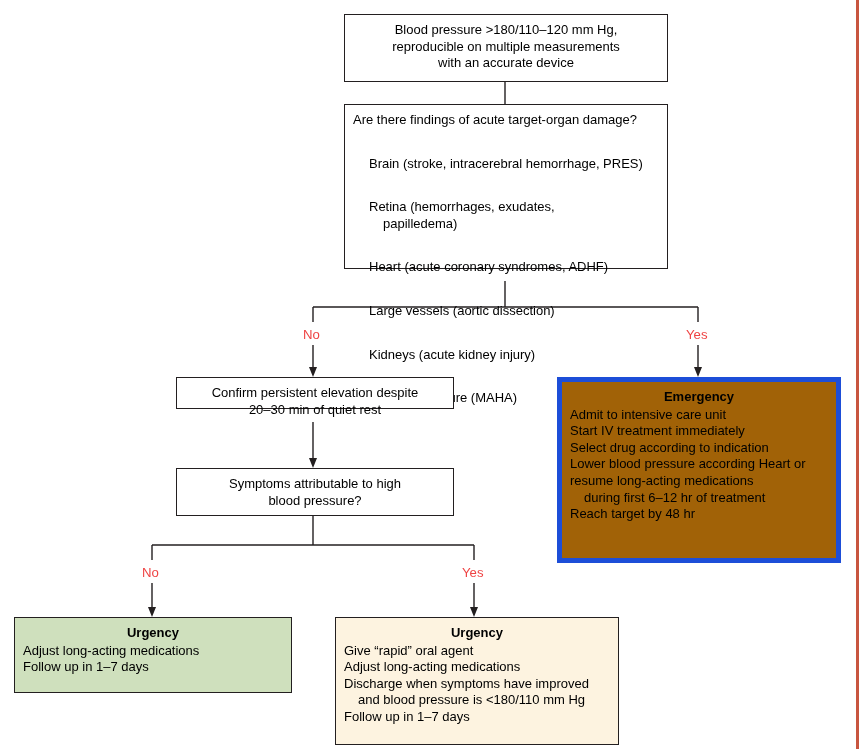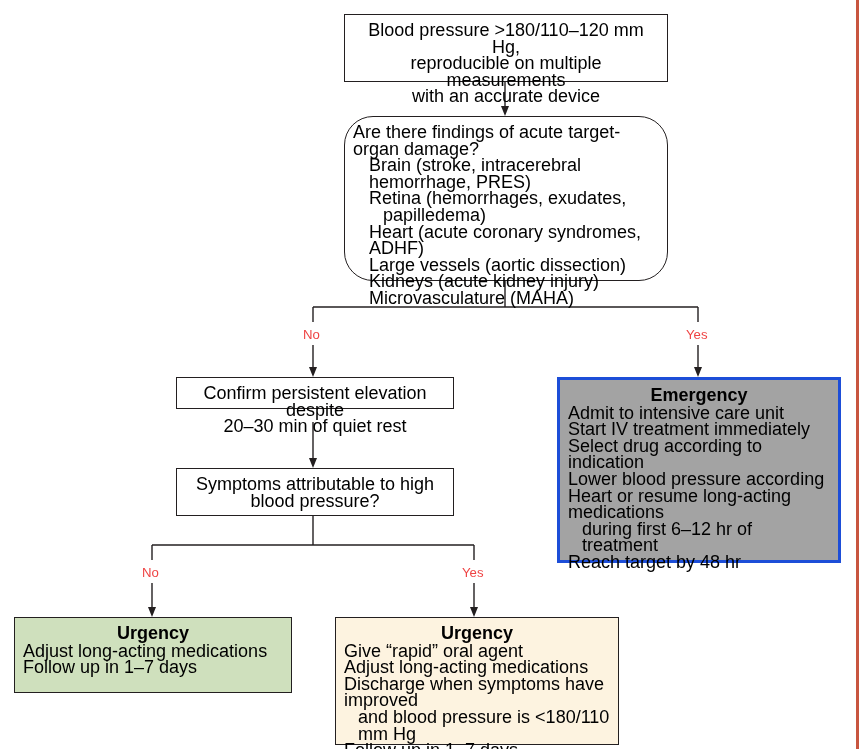--- a/index.html
+++ b/index.html
@@ -27,44 +27,44 @@
     top: 0;
     width: 3px;
     height: 749px;
     background: #c8553f;
   }
   .box {
     position: absolute;
     box-sizing: border-box;
     border: 1px solid #231f20;
     background: #ffffff;
-    font-size: 18px;
+    font-size: 13px;
     line-height: 16.6px;
   }
   .box.center {
     text-align: center;
   }
   .box .pad {
     padding: 7px 8px 7px 8px;
   }
   .box.left .pad {
     text-align: left;
   }
   .title {
     font-weight: bold;
     text-align: center;
     display: block;
     margin-bottom: 1px;
   }
-  .indent1 { display: block; padding-left: 16px; text-indent: 0; }
+  .indent1 { display: block; padding-left: 16px; text-indent: 0; margin-top: 27px; }
   .indent2 { display: block; padding-left: 30px; }
   .indent-hang { display: block; padding-left: 14px; }
   .emergency {
-    background: #a3a3a3;
-    border: 3px solid #1d4ed8;
+    background: #a16207;
+    border: 5px solid #1d4ed8;
   }
   .urgency-green {
     background: #cfe0bd;
     border: 1px solid #231f20;
   }
   .urgency-cream {
     background: #fdf3e0;
     border: 1px solid #231f20;
   }
   .label {
@@ -120,21 +120,21 @@
   </svg>
 
   <div class="box center" style="left:344px; top:14px; width:324px; height:68px;">
     <div class="pad">
       <span>Blood pressure &gt;180/110–120 mm Hg,</span><br>
       <span>reproducible on multiple measurements</span><br>
       <span>with an accurate device</span>
     </div>
   </div>
 
-  <div class="box left" style="left:344px; top:116px; width:324px; height:165px;border-radius:29px;">
+  <div class="box left" style="left:344px; top:104px; width:324px; height:165px;">
     <div class="pad">
       <span>Are there findings of acute target-organ damage?</span>
       <span class="indent1">Brain (stroke, intracerebral hemorrhage, PRES)</span>
       <span class="indent1">Retina (hemorrhages, exudates,</span>
       <span class="indent2">papilledema)</span>
       <span class="indent1">Heart (acute coronary syndromes, ADHF)</span>
       <span class="indent1">Large vessels (aortic dissection)</span>
       <span class="indent1">Kidneys (acute kidney injury)</span>
       <span class="indent1">Microvasculature (MAHA)</span>
     </div>

